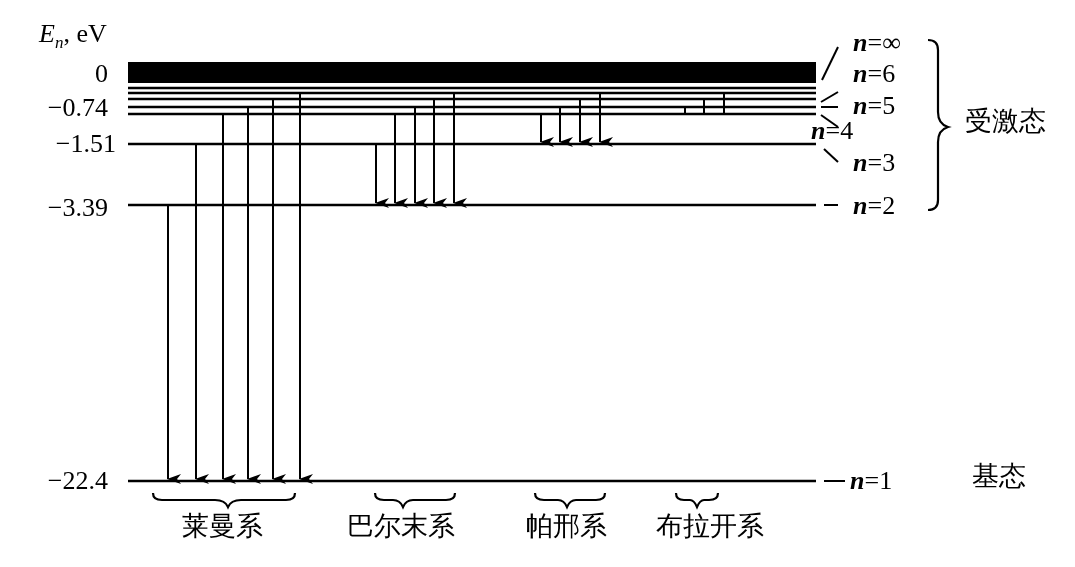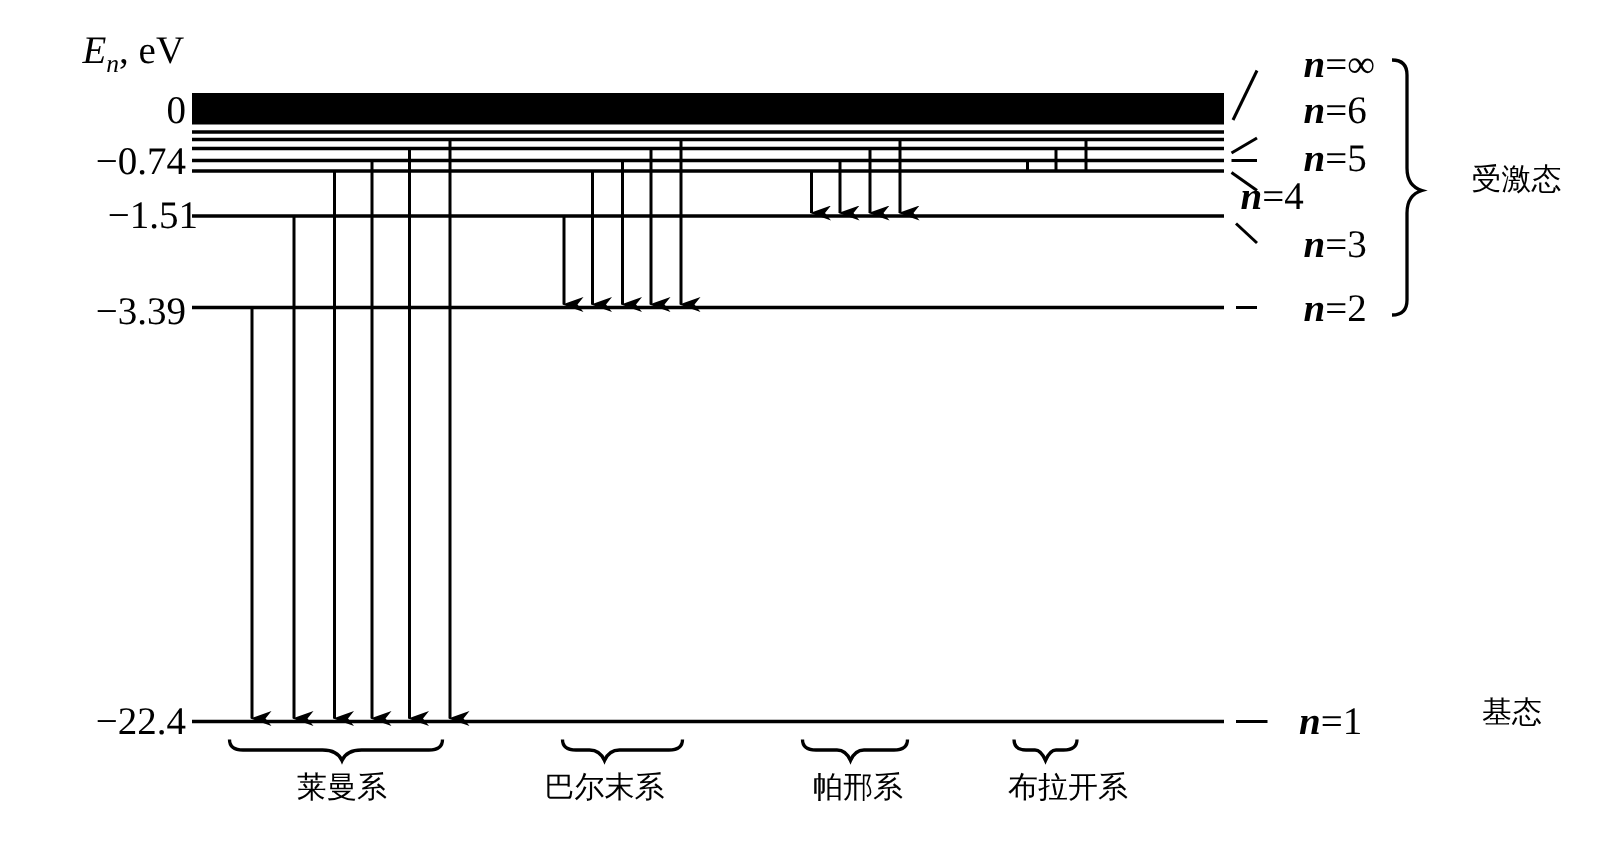--- a/index.html
+++ b/index.html
@@ -1,23 +1,23 @@
 <!DOCTYPE html>
 <html><head>
 <meta charset="utf-8">
 <style>
   html, body { margin: 0; padding: 0; background: #ffffff; }
   body { width: 1075px; height: 567px; position: relative; overflow: hidden;
          font-family: "Liberation Serif", "DejaVu Serif", serif; color: #000; }
   #diagram { position: absolute; left: 0; top: 0; }
-  .lbl { position: absolute; font-size: 26px; line-height: 1; white-space: nowrap; margin-left: 16px; }
+  .lbl { position: absolute; font-size: 26px; line-height: 1; white-space: nowrap; }
   .ylbl { text-align: right; width: 100px; }
   .nlbl { font-size: 26px; }
   .nlbl i { font-weight: bold; font-style: italic; }
-  .cn { font-family: Liberation Sans, sans-serif; font-size: 20px; }
+  .cn { font-family: Liberation Mono, monospace; font-size: 27px; }
 </style>
 </head>
 <body>
 
 <svg id="diagram" width="1075" height="567" viewBox="0 0 1075 567">
   <defs>
     <marker id="ah" markerWidth="10" markerHeight="14" refX="5" refY="13" orient="auto" markerUnits="userSpaceOnUse">
       <path d="M0,0 L5,4 L10,0 L5,14 Z" fill="#000"></path>
     </marker>
   </defs>

